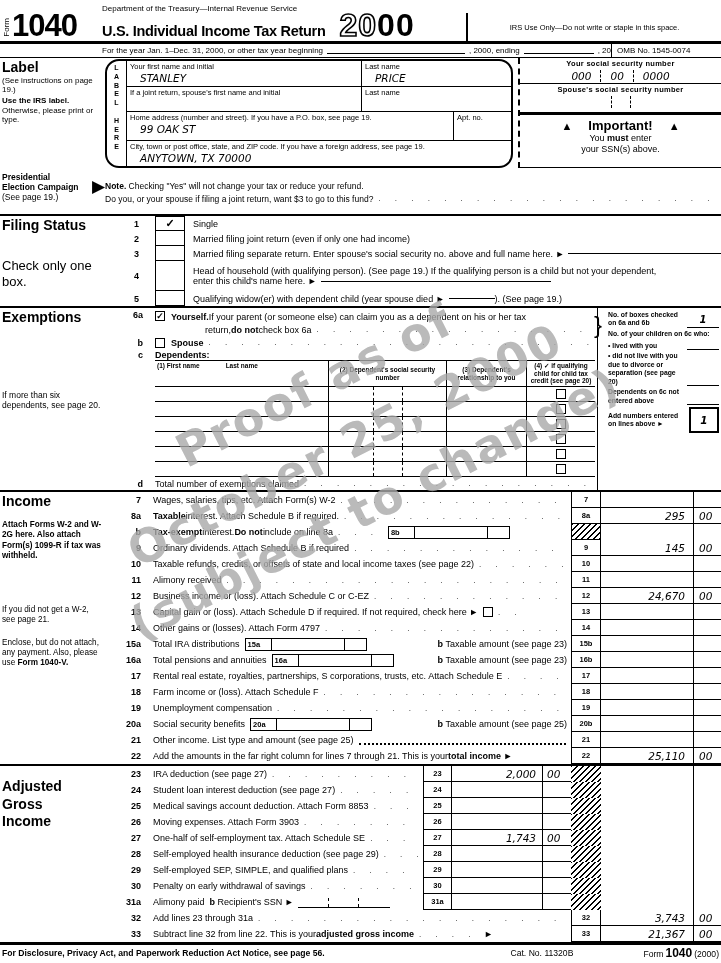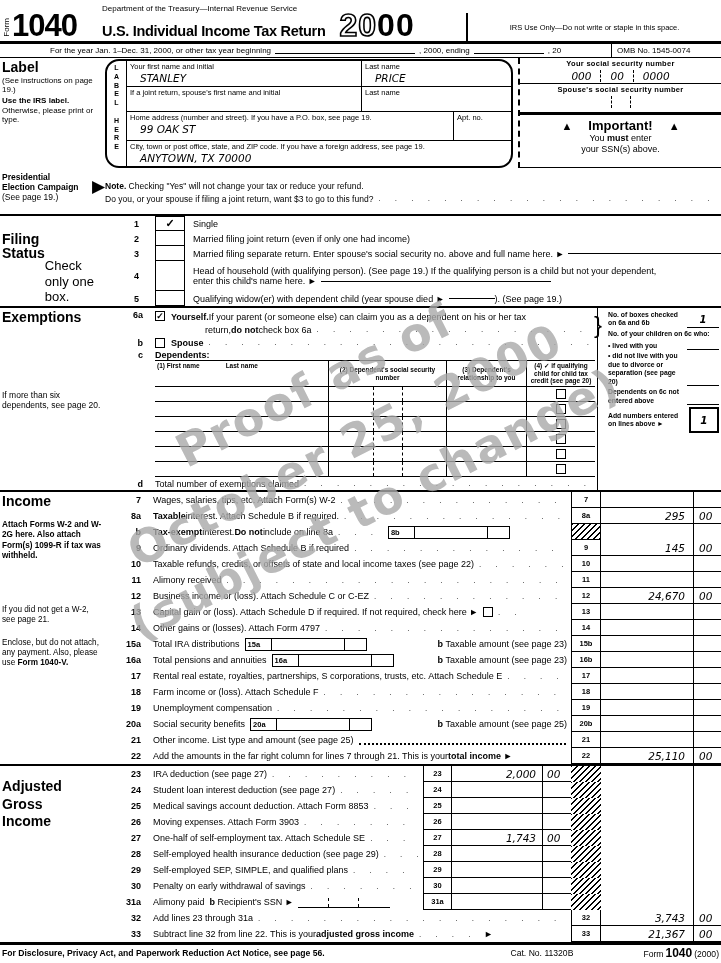--- a/index.html
+++ b/index.html
@@ -16,21 +16,21 @@
   .hdr-mid{flex:1;padding-top:4px;}
   .dept{font-size:8px;}
   .t2{display:flex;align-items:flex-end;gap:14px;}
   .ttl{font-size:14.5px;font-weight:bold;letter-spacing:-.3px;}
   .year{font-size:32px;font-weight:bold;line-height:.8;letter-spacing:1px;}
   .yr-o{color:#fff;-webkit-text-stroke:1.6px #000;}
   .hdr-right{width:255px;height:28px;margin-top:auto;border-left:2.5px solid #000;
              display:flex;align-items:center;justify-content:center;font-size:7.5px;}
   
   .yearline{display:flex;align-items:center;height:14px;border-bottom:1.5px solid #000;
-            font-size:8px;padding-left:50px;}
+            font-size:8px;padding-left:102px;}
   .ybl{flex:1;border-bottom:1px solid #000;height:55%;margin:0 4px;max-width:140px;}
   .ybl.sm{max-width:70px}
   .omb{margin-left:auto;border-left:1.5px solid #000;height:100%;display:flex;
        align-items:center;padding:0 5px;width:110px;}
   
   .section{display:flex;border-top:2.5px solid #000;}
   .side{width:105px;flex:none;padding:2px 3px 0 2px;}
   .side h2{font-size:14px;font-weight:bold;line-height:1;}
   .sidenote{font-size:8px;line-height:1.15;margin-top:2px;}
   .main{flex:1;min-width:0;display:flex;flex-direction:column;}
@@ -65,21 +65,21 @@
   .pres .side{position:relative;padding-top:4px;}
   .ptitle{font-size:8.5px;font-weight:bold;line-height:1.2;}
   .psee{font-size:8.5px;}
   .parrow{position:absolute;right:0px;top:10px;font-size:17px;line-height:1;}
   .presmain{flex-direction:row !important;}
   .pres-left{flex:1;padding-top:12px;font-size:8.5px;line-height:1.5;}
   .presq{display:flex;align-items:center;white-space:nowrap;}
   .cb{width:10px;height:10px;border:1.5px solid #000;flex:none;display:inline-flex;
       align-items:center;justify-content:center;font-size:9px;font-weight:bold;line-height:1;background:#fff;}
   
-  .fs .side{display:flex;flex-direction:row;margin-top:14px;}
+  .fs .side{display:flex;flex-direction:column;}
   .fsnote{margin-top:26px;font-size:13px;line-height:1.2;}
   .fsrow{display:flex;height:15px;align-items:center;}
   .fsrow.tall{height:30px;}
   .fsnum{width:50px;flex:none;text-align:right;padding-right:16px;font-weight:bold;}
   .fscb{width:30px;flex:none;height:100%;border:1.5px solid #000;margin-right:8px;display:flex;
         align-items:center;justify-content:center;font-size:11px;font-weight:bold;}
   .fsrow+.fsrow .fscb{border-top:none;}
   .fstext{flex:1;display:flex;align-items:center;white-space:nowrap;overflow:hidden;}
   .fstwo{flex:1;display:flex;flex-direction:column;justify-content:center;}
   .fstwo .fstext{height:15px;}

